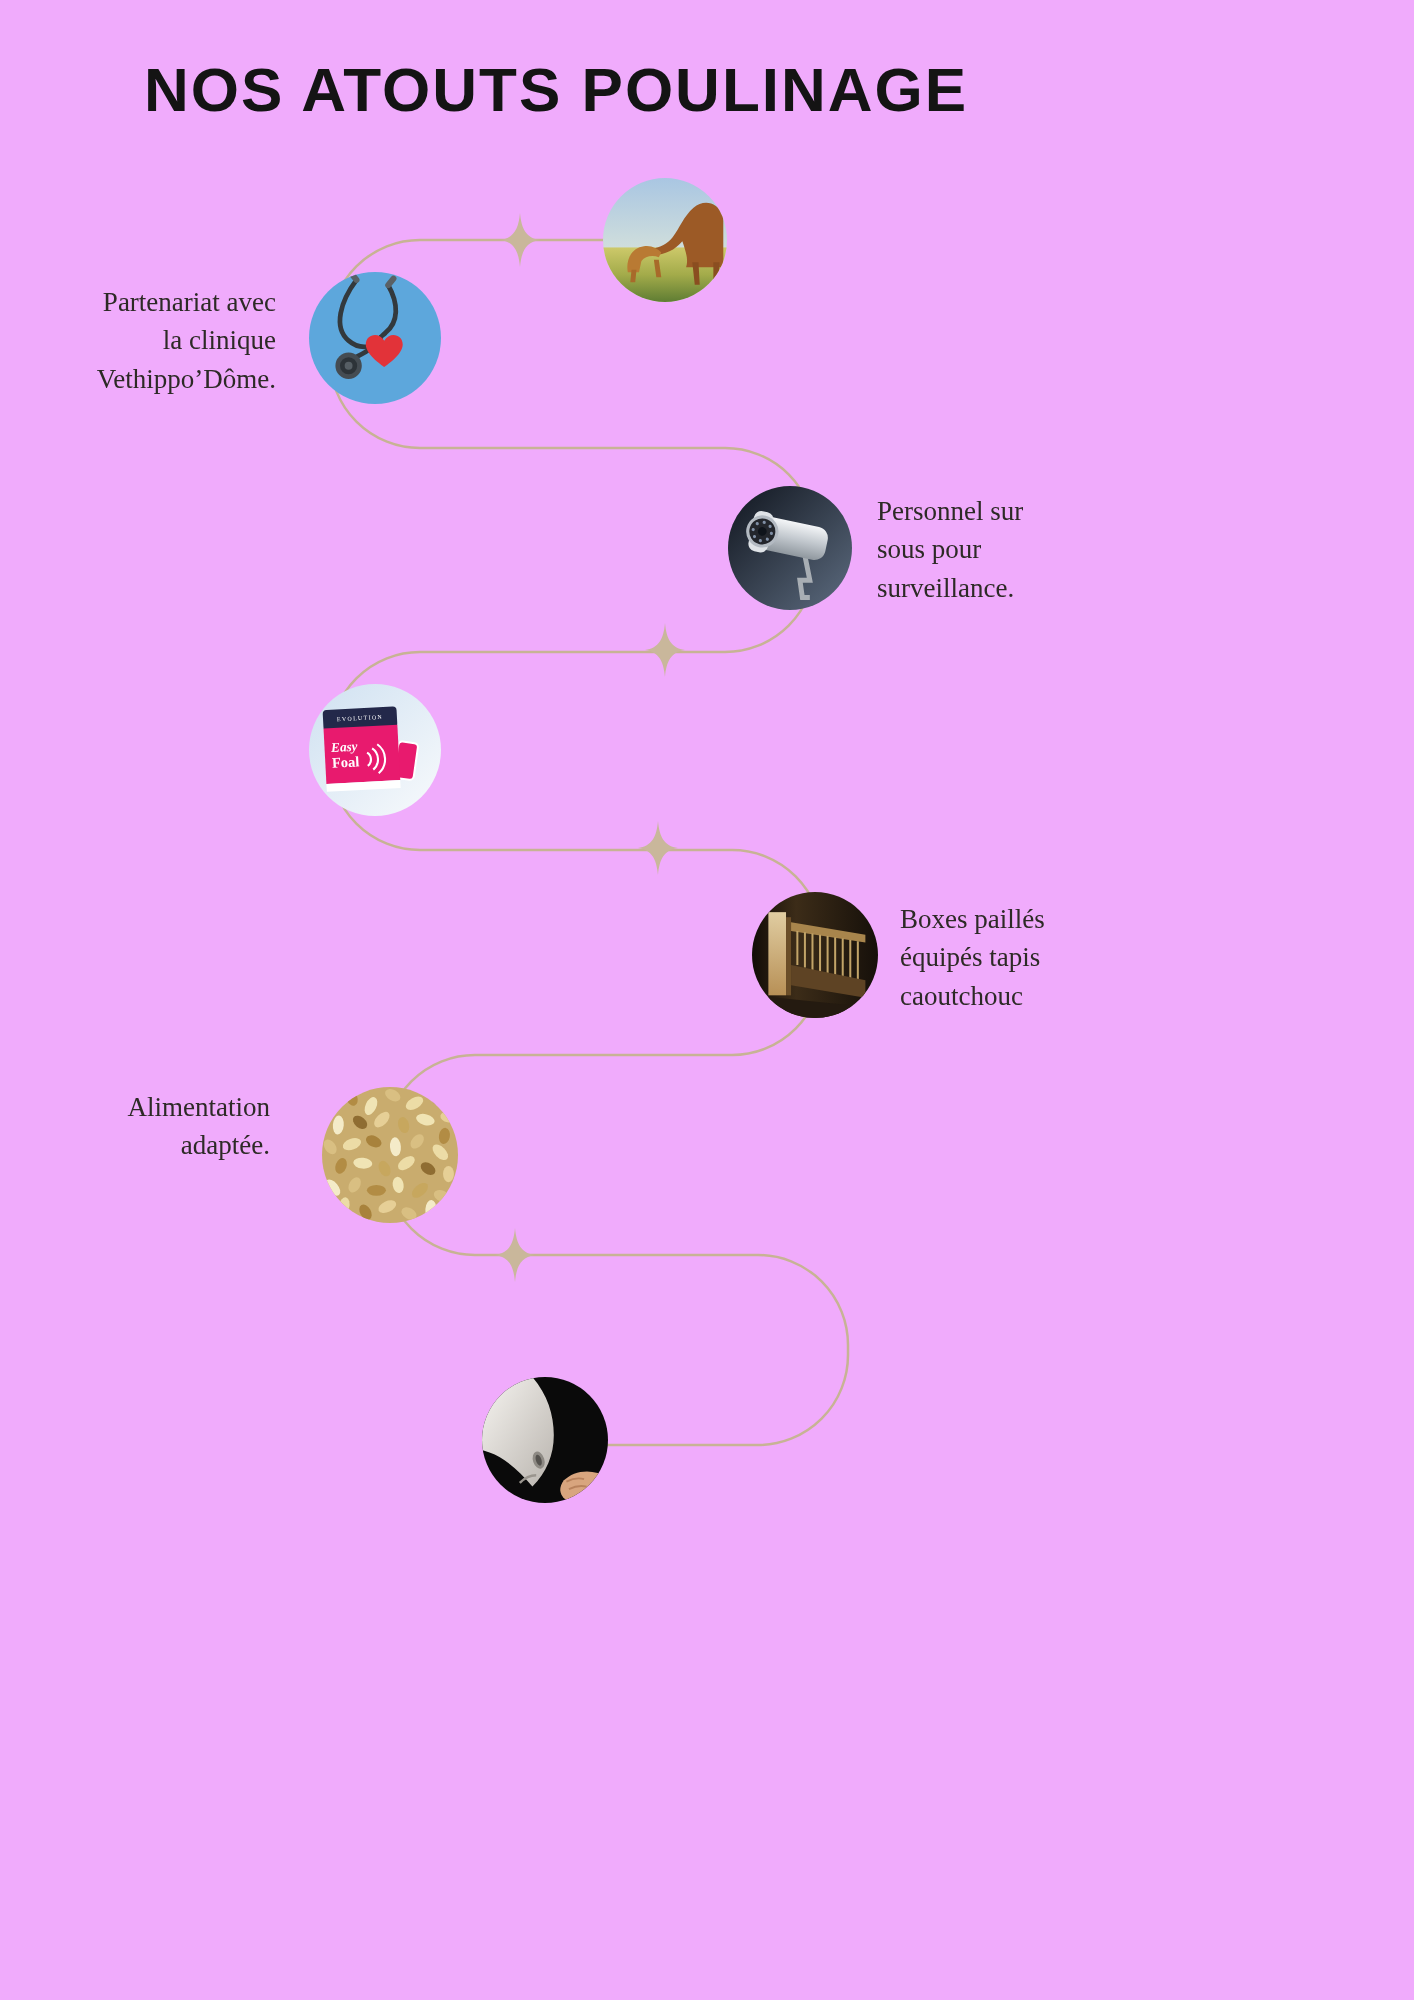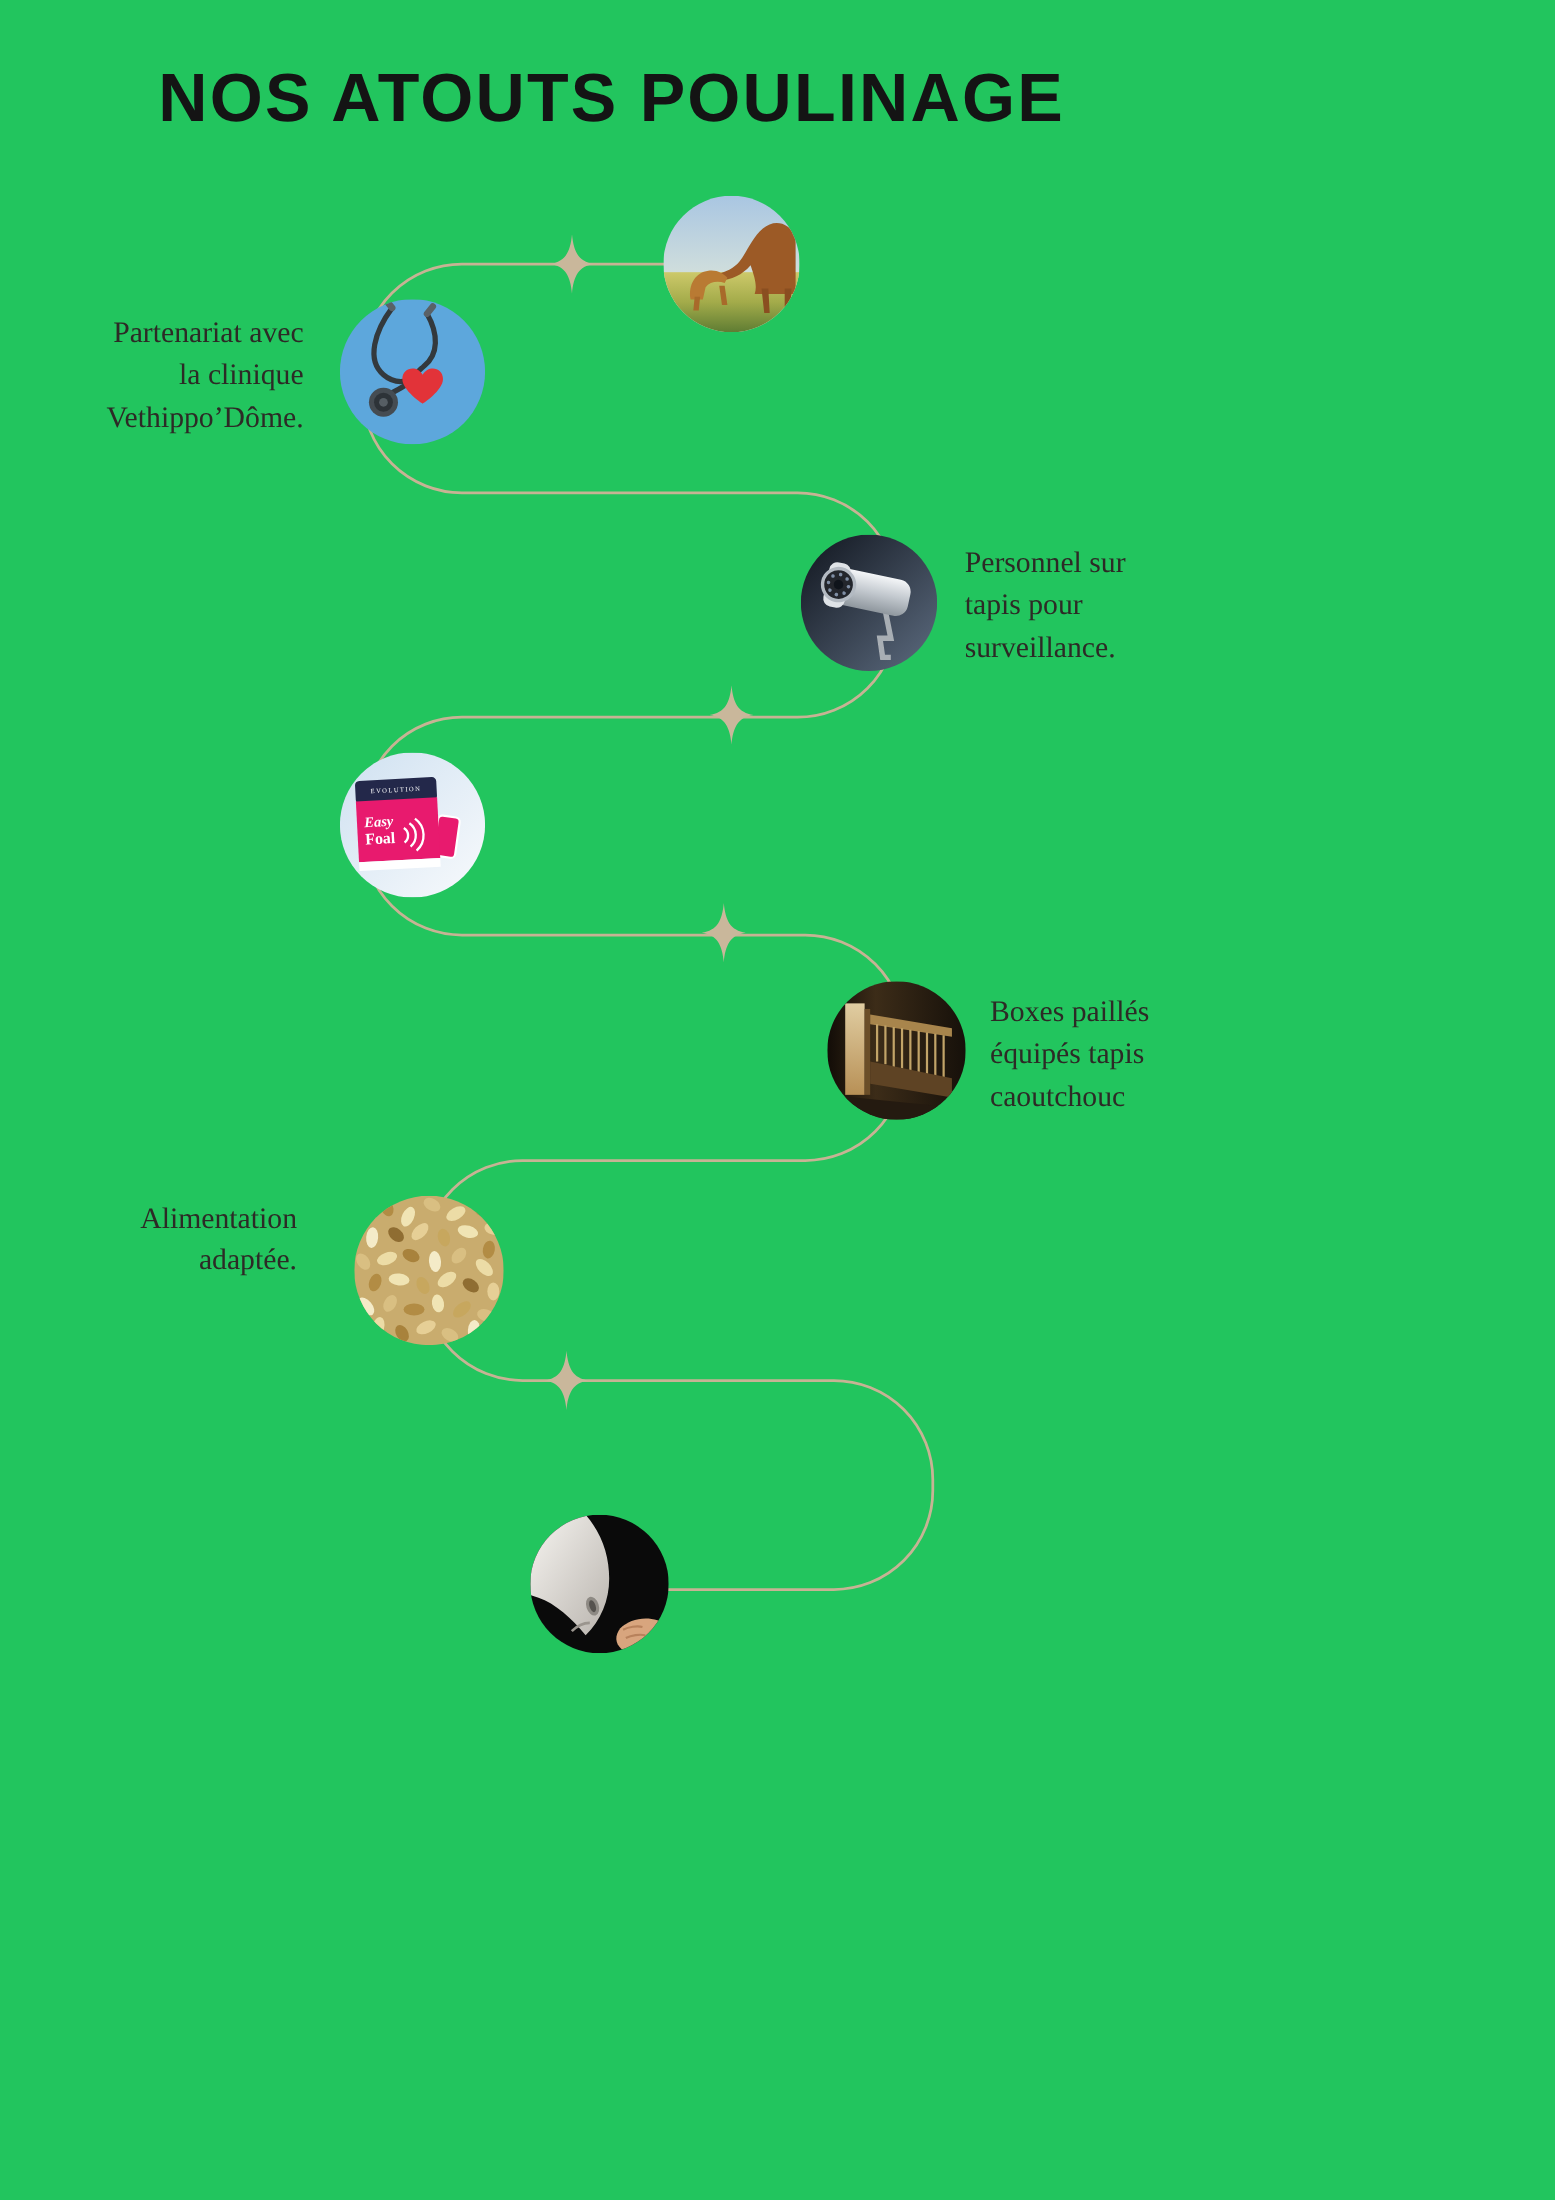--- a/index.html
+++ b/index.html
@@ -1,17 +1,17 @@
 <!DOCTYPE html>
 <html><head>
 <meta charset="utf-8">
 <style>
   html,body{margin:0;padding:0;background:#ffffff;}
   .canvas{
-    position:relative;width:1414px;height:2000px;background:#22c55e;
+    position:relative;width:1414px;height:2000px;background:#f0abfc;
     font-family:"Liberation Serif", serif;overflow:hidden;
   }
   .title{
     position:absolute;top:56px;left:0;width:1112px;text-align:center;
     font-family:"Liberation Sans", sans-serif;font-weight:600;font-size:62px;
     letter-spacing:2px;color:#141414;line-height:1.1;
   }
   .path-layer{position:absolute;left:0;top:0;width:1414px;height:2000px;z-index:1;}
   .photo-circle{position:absolute;border-radius:50%;overflow:hidden;z-index:2;}
   .photo-circle svg{display:block;width:100%;height:100%;}
@@ -120,21 +120,21 @@
           <circle cx="27" cy="48.5" r="1.3"></circle>
             <circle cx="21.7" cy="46.3" r="1.3"></circle>
           <circle cx="19.5" cy="41" r="1.3"></circle>
             <circle cx="21.7" cy="35.7" r="1.3"></circle>
         </g>
         <circle cx="27" cy="41" r="3.5" fill="#0f141b"></circle>
       </g>
     </svg>
   </div>
   <div class="item-text" style="left:877px;top:492px">Personnel sur
-tapis pour
+sous pour
 surveillance.</div>
 
   <div class="photo-circle" style="left:309px;top:684px;width:132px;height:132px">
     <svg viewBox="0 0 100 100" preserveAspectRatio="none">
       <defs>
         <linearGradient id="c4bg" x1="0" y1="0" x2="1" y2="1">
           <stop offset="0" stop-color="#cfe1f1"></stop>
             <stop offset="1" stop-color="#f8fafc"></stop>
         </linearGradient>
       </defs>

